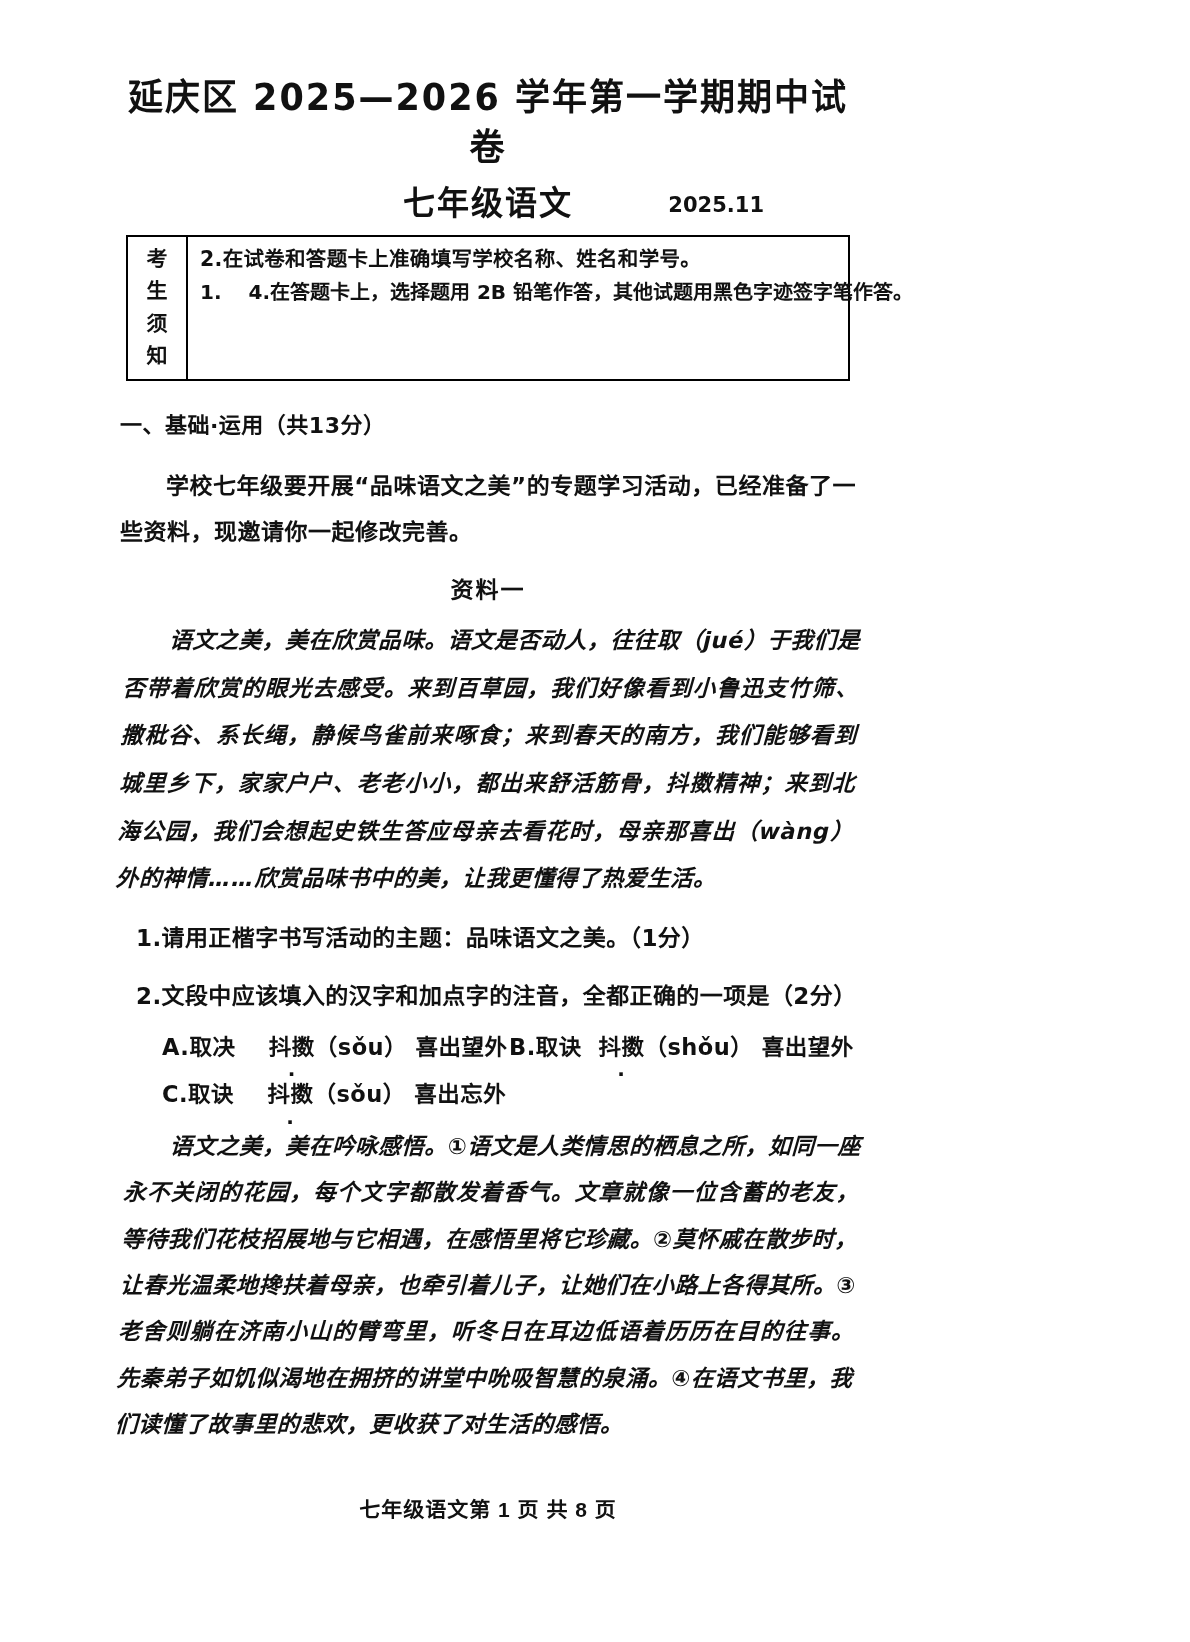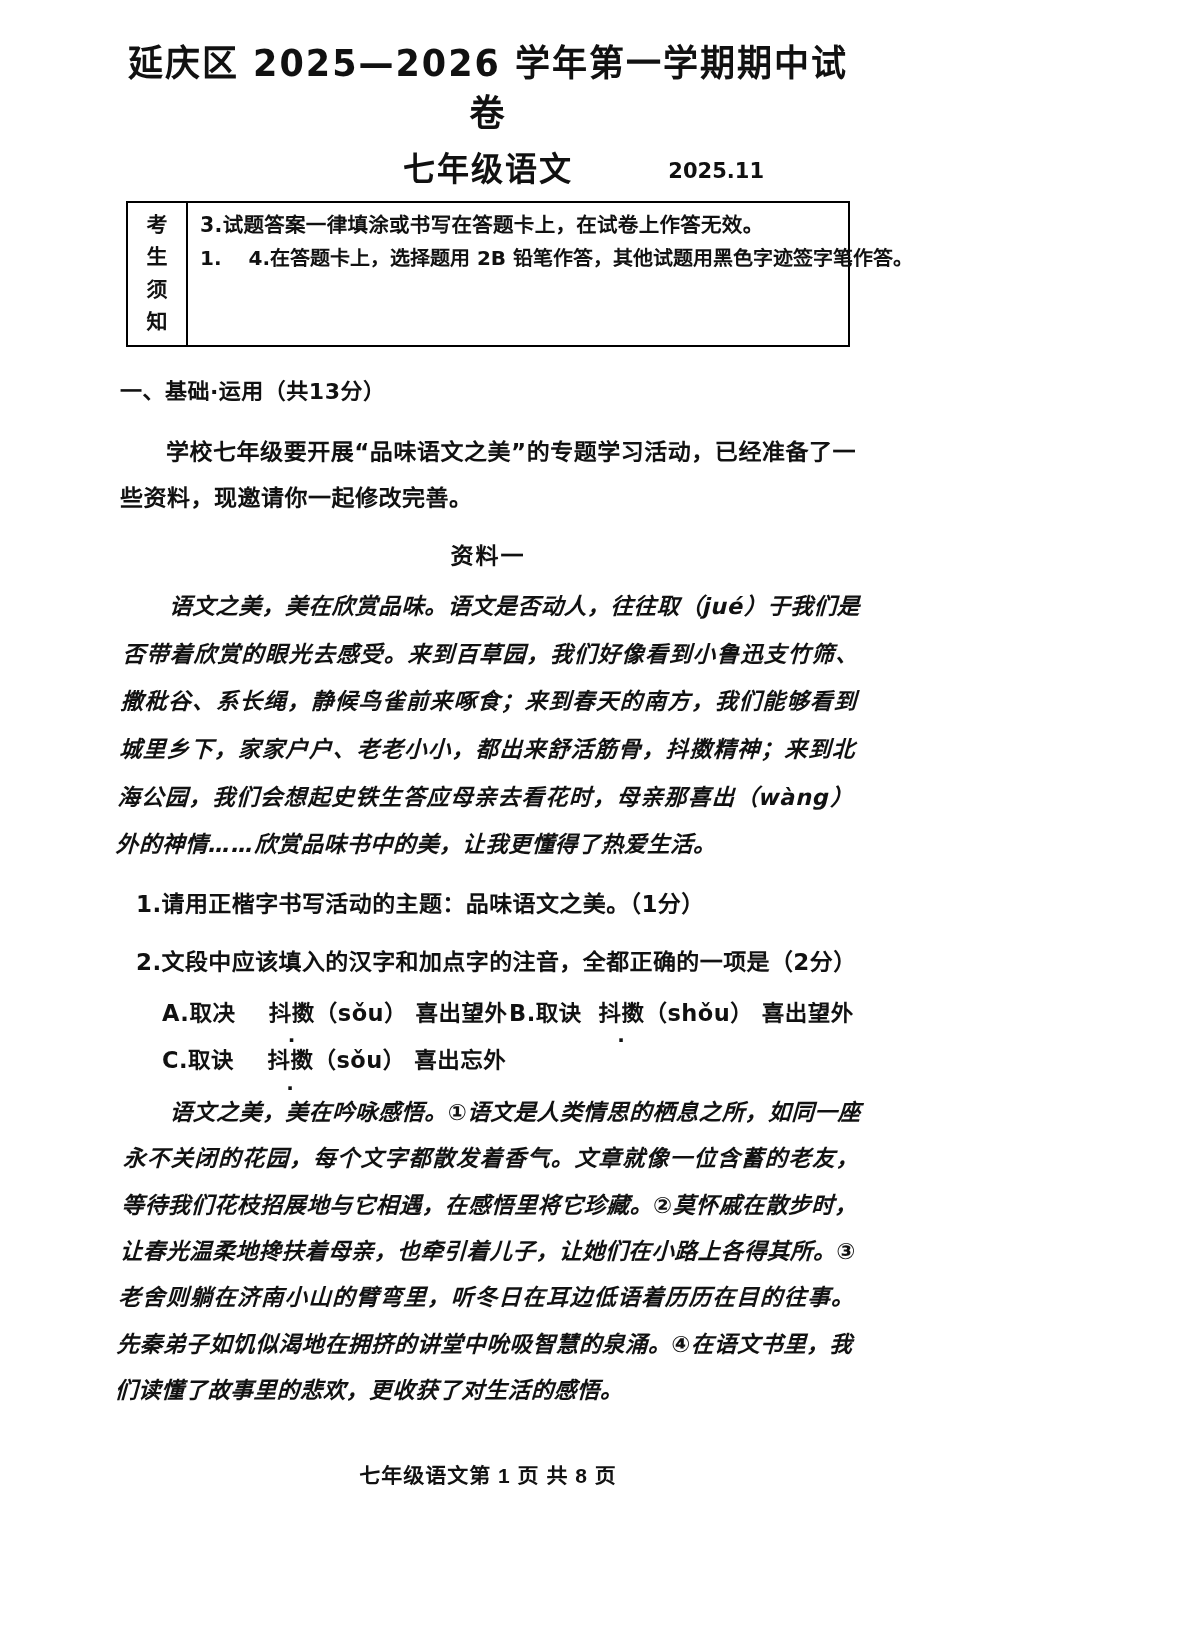--- a/index.html
+++ b/index.html
@@ -9,21 +9,21 @@
     min-height:1642px;
     background:#ffffff;
     font-family:"Liberation Serif","DejaVu Serif",serif;
     color:#111;
     position:relative;
   }
   .page{
     width:976px;
     min-height:1642px;
     box-sizing:border-box;
-    padding:24px 120px 30px 120px;
+    padding:58px 120px 30px 120px;
     position:relative;
   }
 
   
   .title-main{
     text-align:center;
     font-family:"DejaVu Sans","Liberation Sans",sans-serif;
     font-weight:bold;
     font-size:35px;
     letter-spacing:2px;
@@ -190,21 +190,21 @@
   </div>
 
   <div class="notice-box">
     <div class="notice-label">
       <span>考</span>
       <span>生</span>
       <span>须</span>
       <span>知</span>
     </div>
     <div class="notice-items">
-      <div class="notice-item">3.试题答案一律填涂或书写在答题卡上，在试卷上作答无效。</div>
+      <div class="notice-item">2.在试卷和答题卡上准确填写学校名称、姓名和学号。</div>
       <div class="notice-item last">1.　 4.在答题卡上，选择题用 2B 铅笔作答，其他试题用黑色字迹签字笔作答。</div>
     </div>
   </div>
 
   <div class="section-head">一、基础·运用（共13分）</div>
 
   <p class="para-print">学校七年级要开展“品味语文之美”的专题学习活动，已经准备了一些资料，现邀请你一起修改完善。</p>
 
   <div class="mat-head">资料一</div>
 

